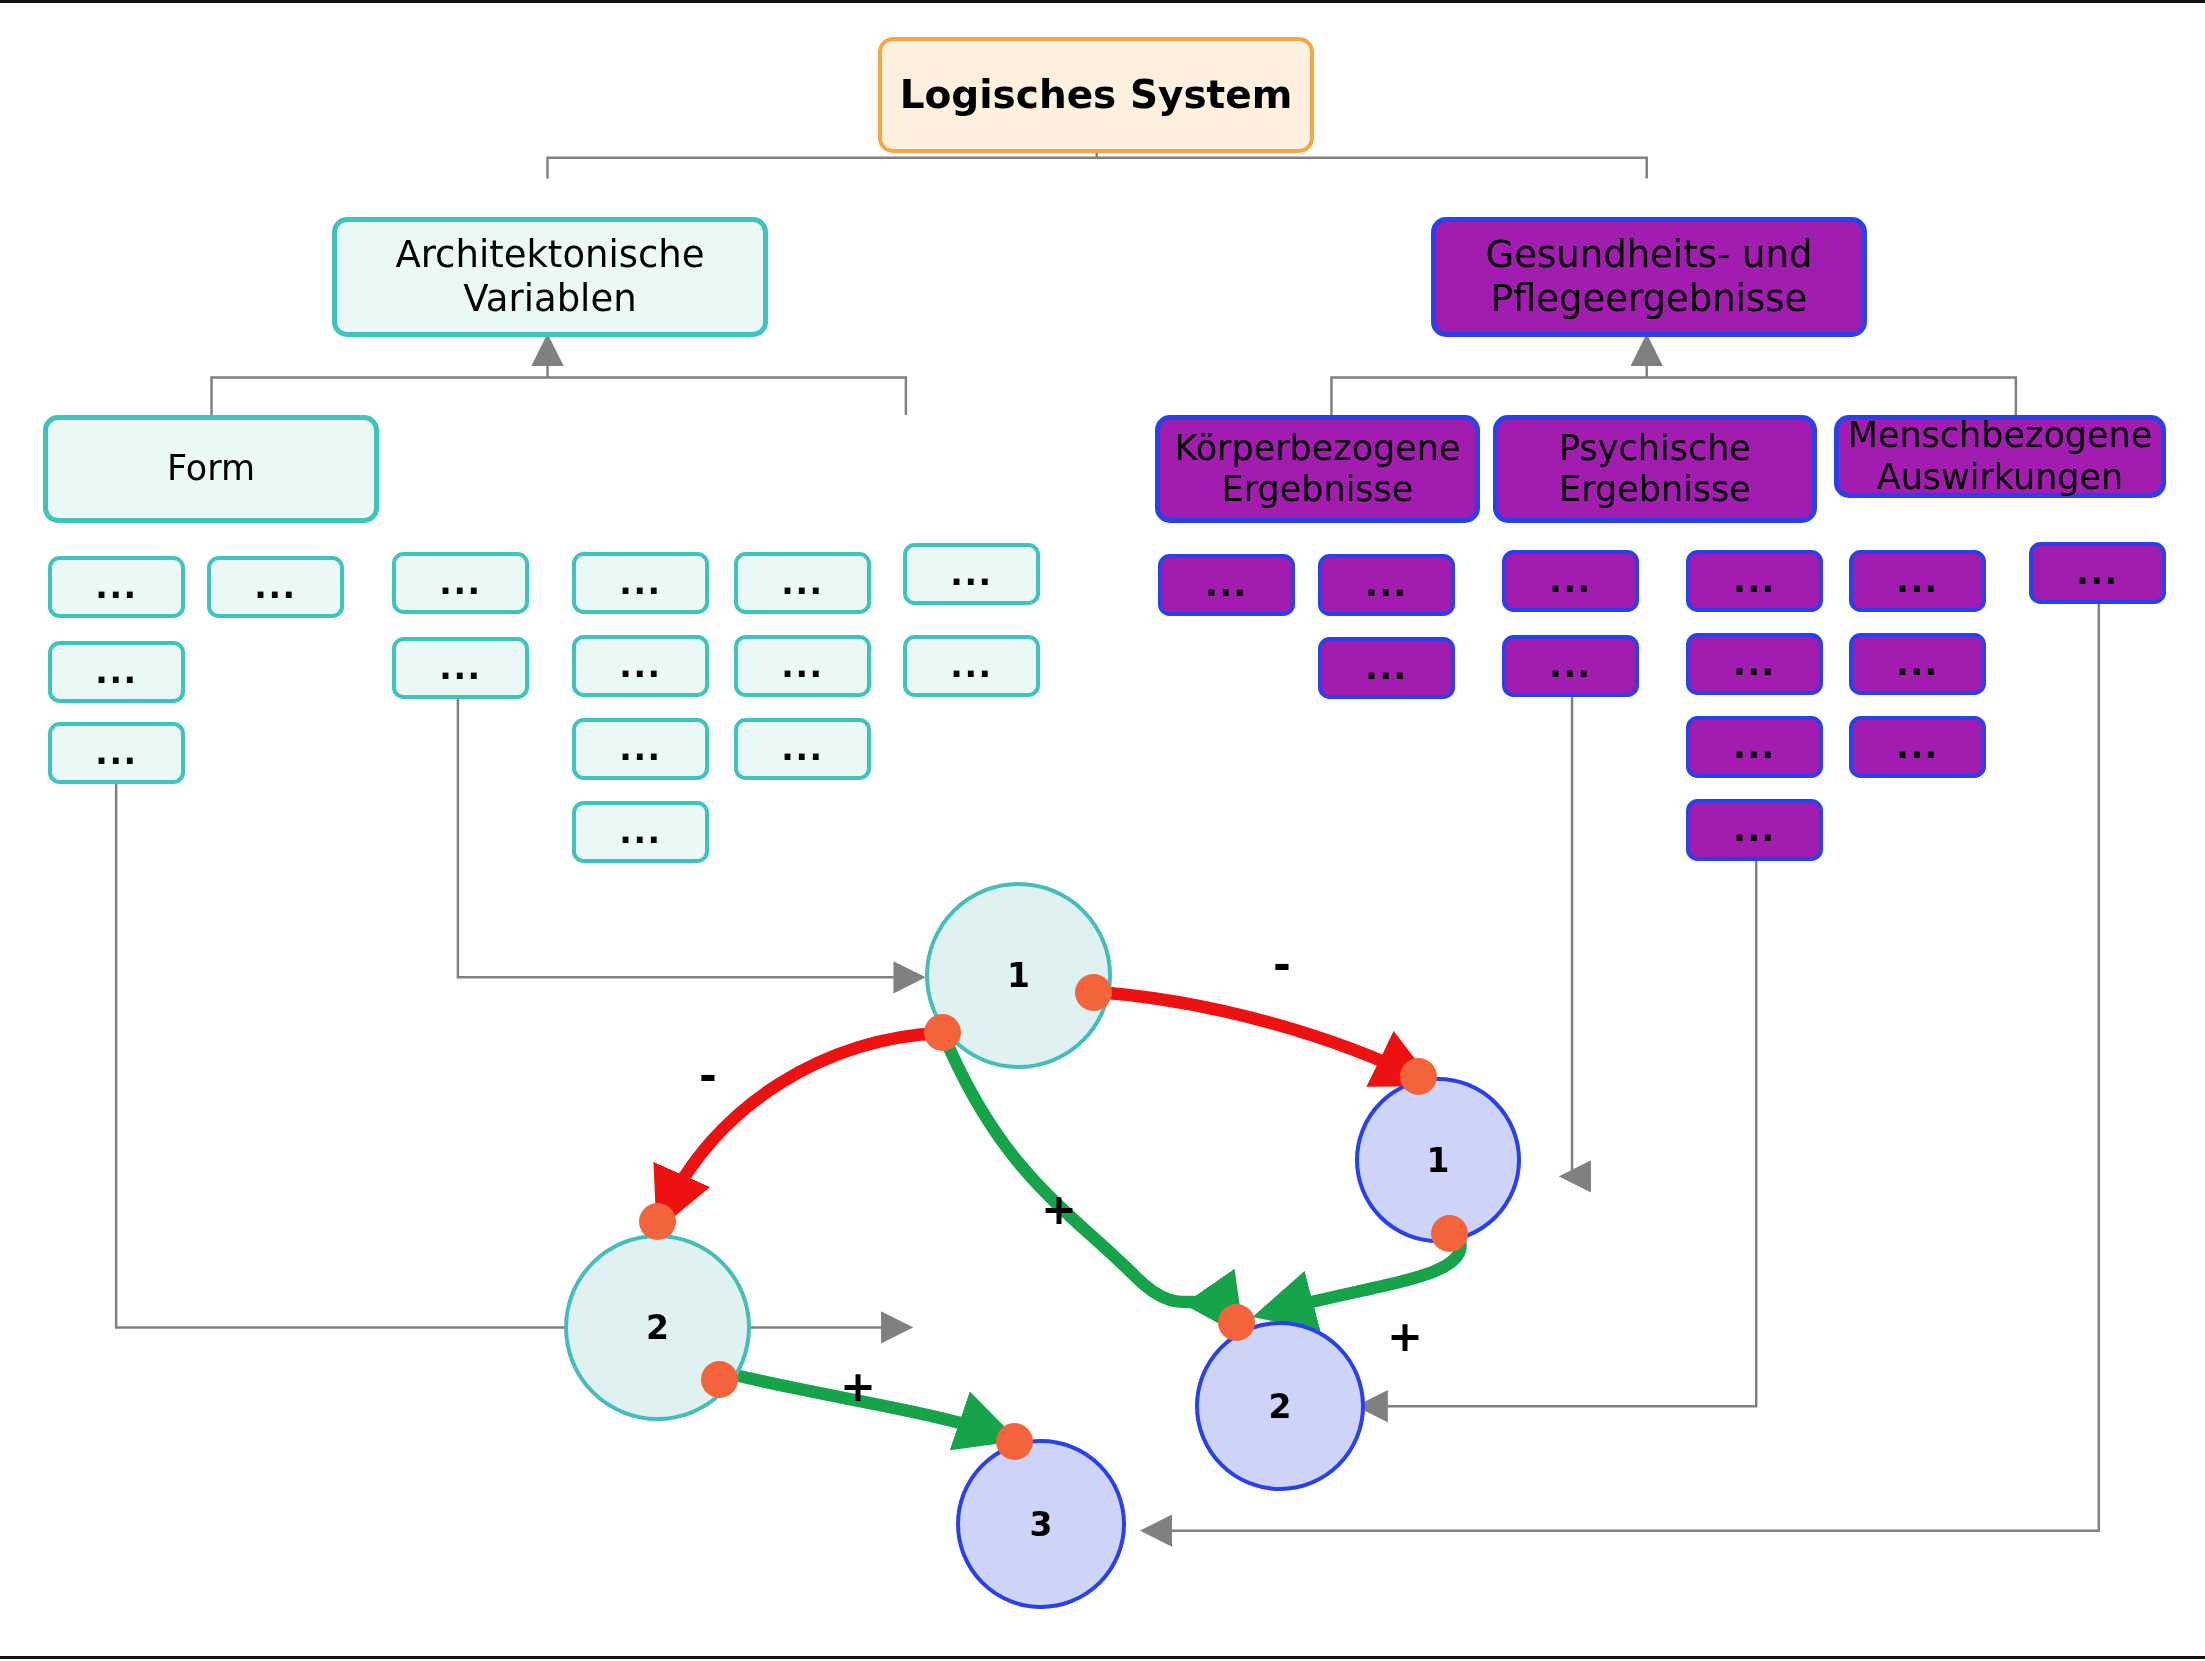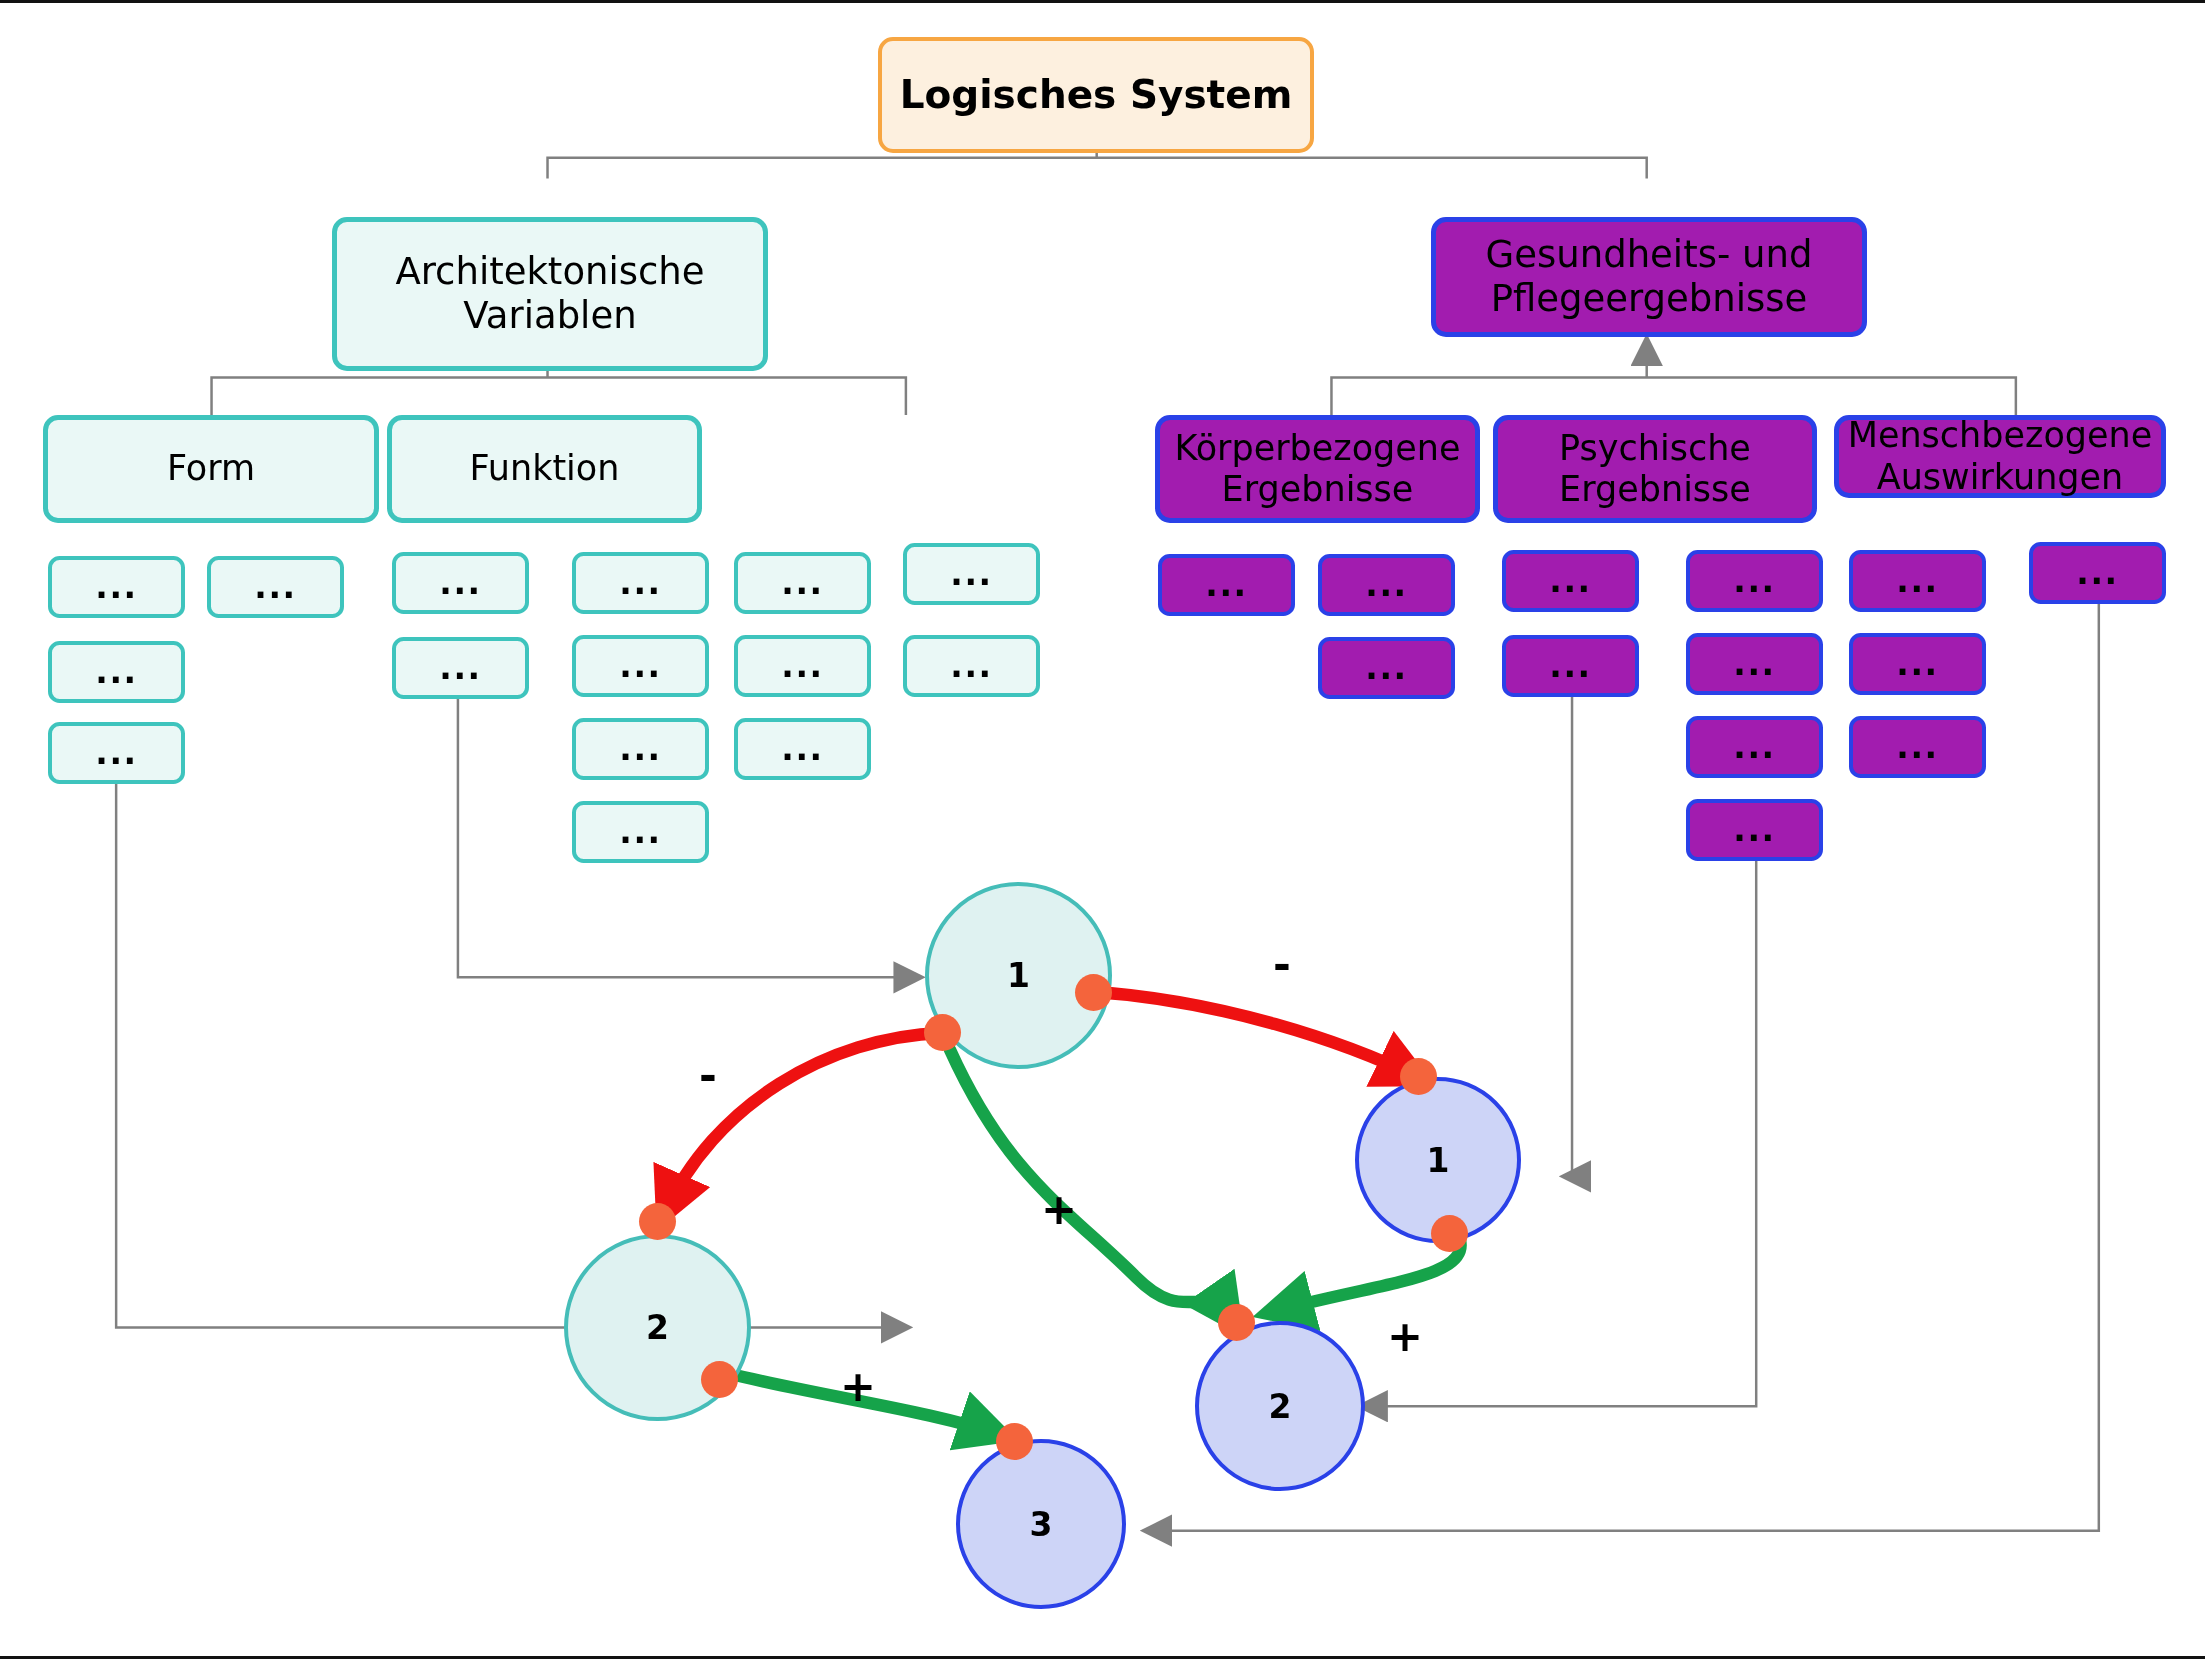--- a/index.html
+++ b/index.html
@@ -86,33 +86,30 @@
       <path d="M1760,1495 C1770,1540 1670,1545 1530,1582" stroke="#16a34a" marker-end="url(#ah-green)" stroke-width="15"></path>
 
       <path d="M876,1655 C1000,1685 1120,1700 1208,1730" stroke="#16a34a" marker-end="url(#ah-green)" stroke-width="15"></path>
     </g>
   </svg>
 
   <div class="node n-root" style="left:878px;top:37px;width:436px;height:116px;align-items:center;">
     <span>Logisches System</span>
   </div>
 
-  <div class="node n-teal" style="left:332px;top:217px;width:436px;height:154px;">
+  <div class="node n-teal" style="left:332px;top:217px;width:436px;height:120px;">
     <span style="white-space:pre-line;">Architektonische Variablen</span>
   </div>
 
   <div class="node n-blue" style="left:1431px;top:217px;width:436px;height:120px;">
     <span style="white-space:pre-line;">Gesundheits- und Pflegeergebnisse</span>
   </div>
 
   <div class="node n-teal lvl3" style="left:43px;top:415px;width:336px;height:108px;">
     <span>Form</span>
-  </div>
-  <div class="node n-teal lvl3" style="left:387px;top:415px;width:315px;height:108px;">
-    <span>Funktion</span>
   </div>
 
   <div class="node n-blue lvl3" style="left:1155px;top:415px;width:325px;height:108px;">
     <span style="white-space:pre-line;">Körperbezogene
 Ergebnisse</span>
   </div>
   <div class="node n-blue lvl3" style="left:1493px;top:415px;width:324px;height:108px;">
     <span style="white-space:pre-line;">Psychische
 Ergebnisse</span>
   </div>

